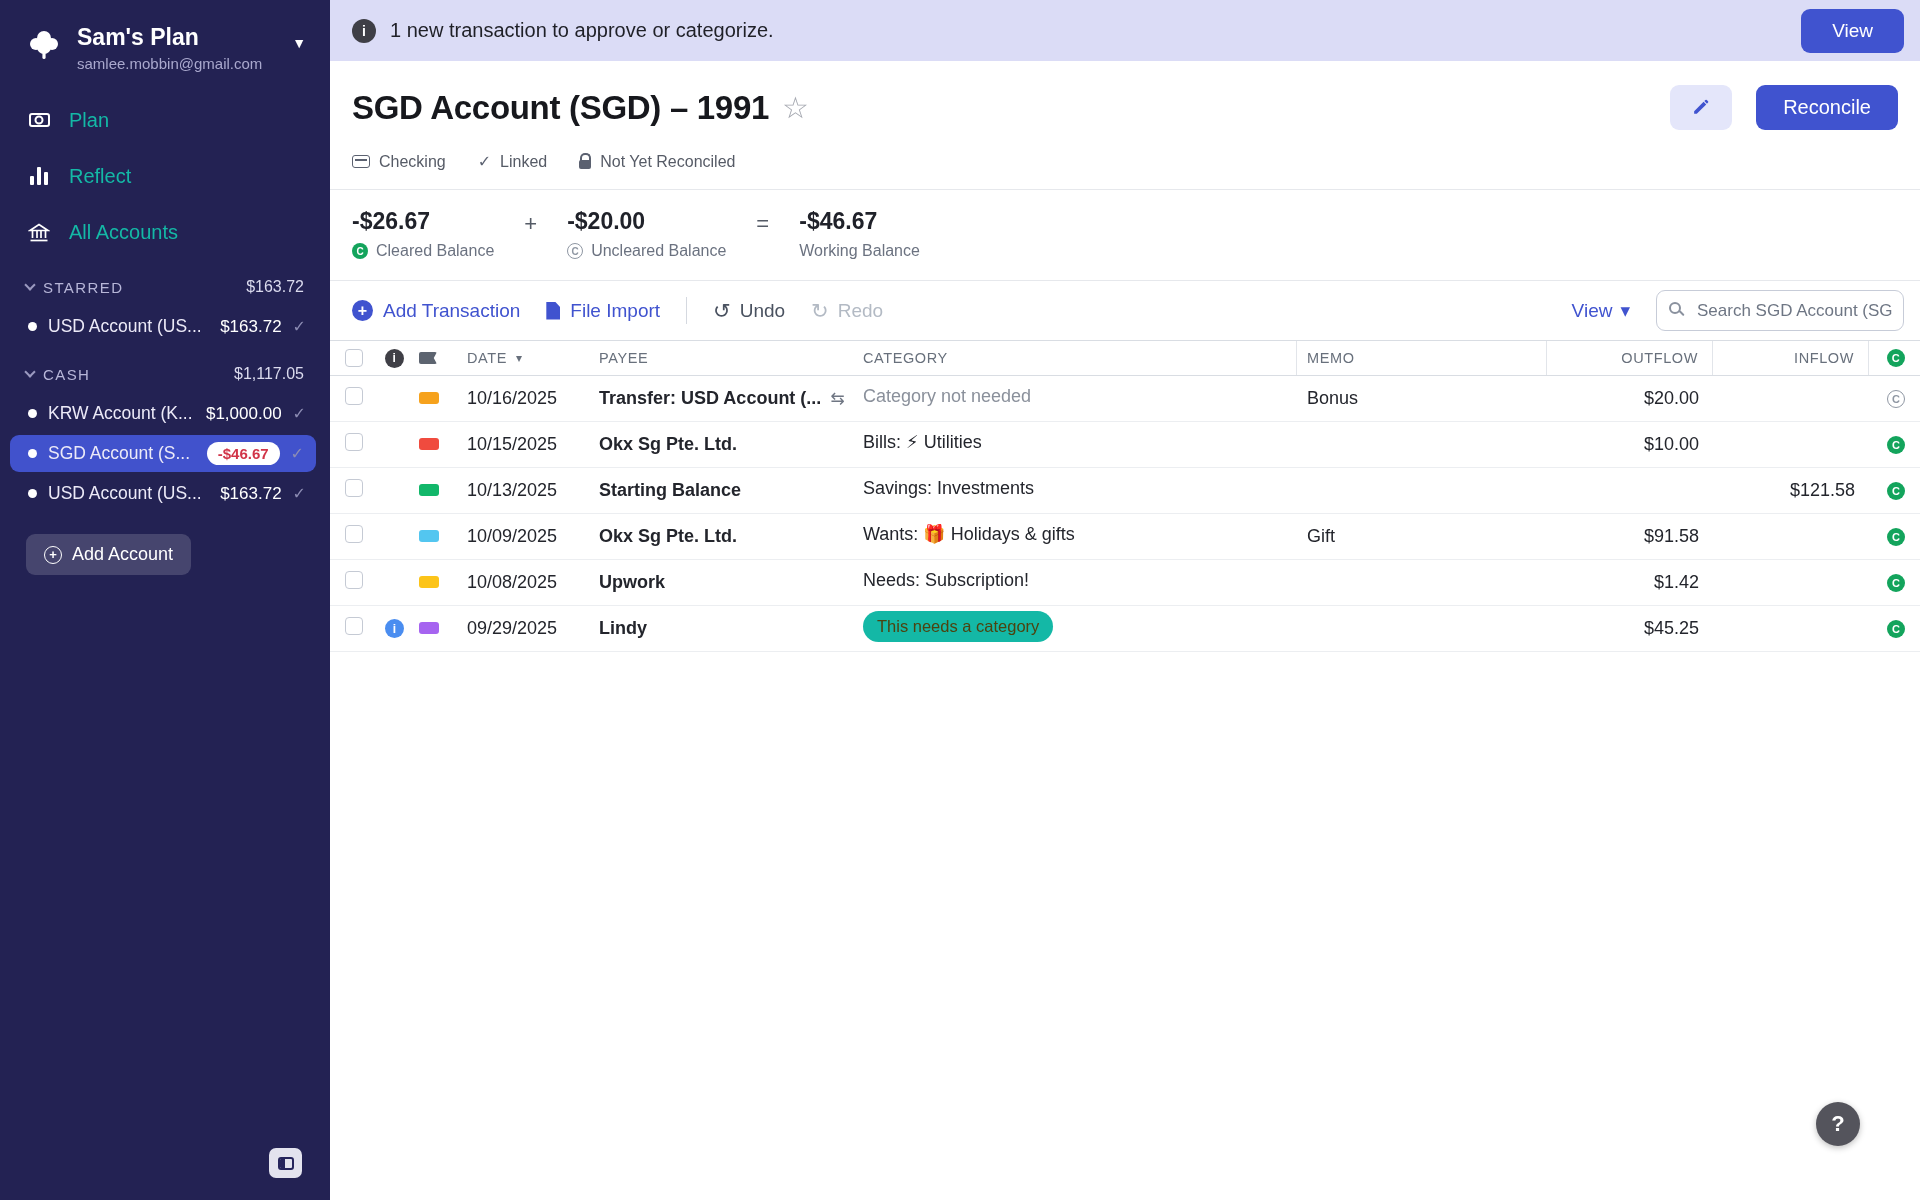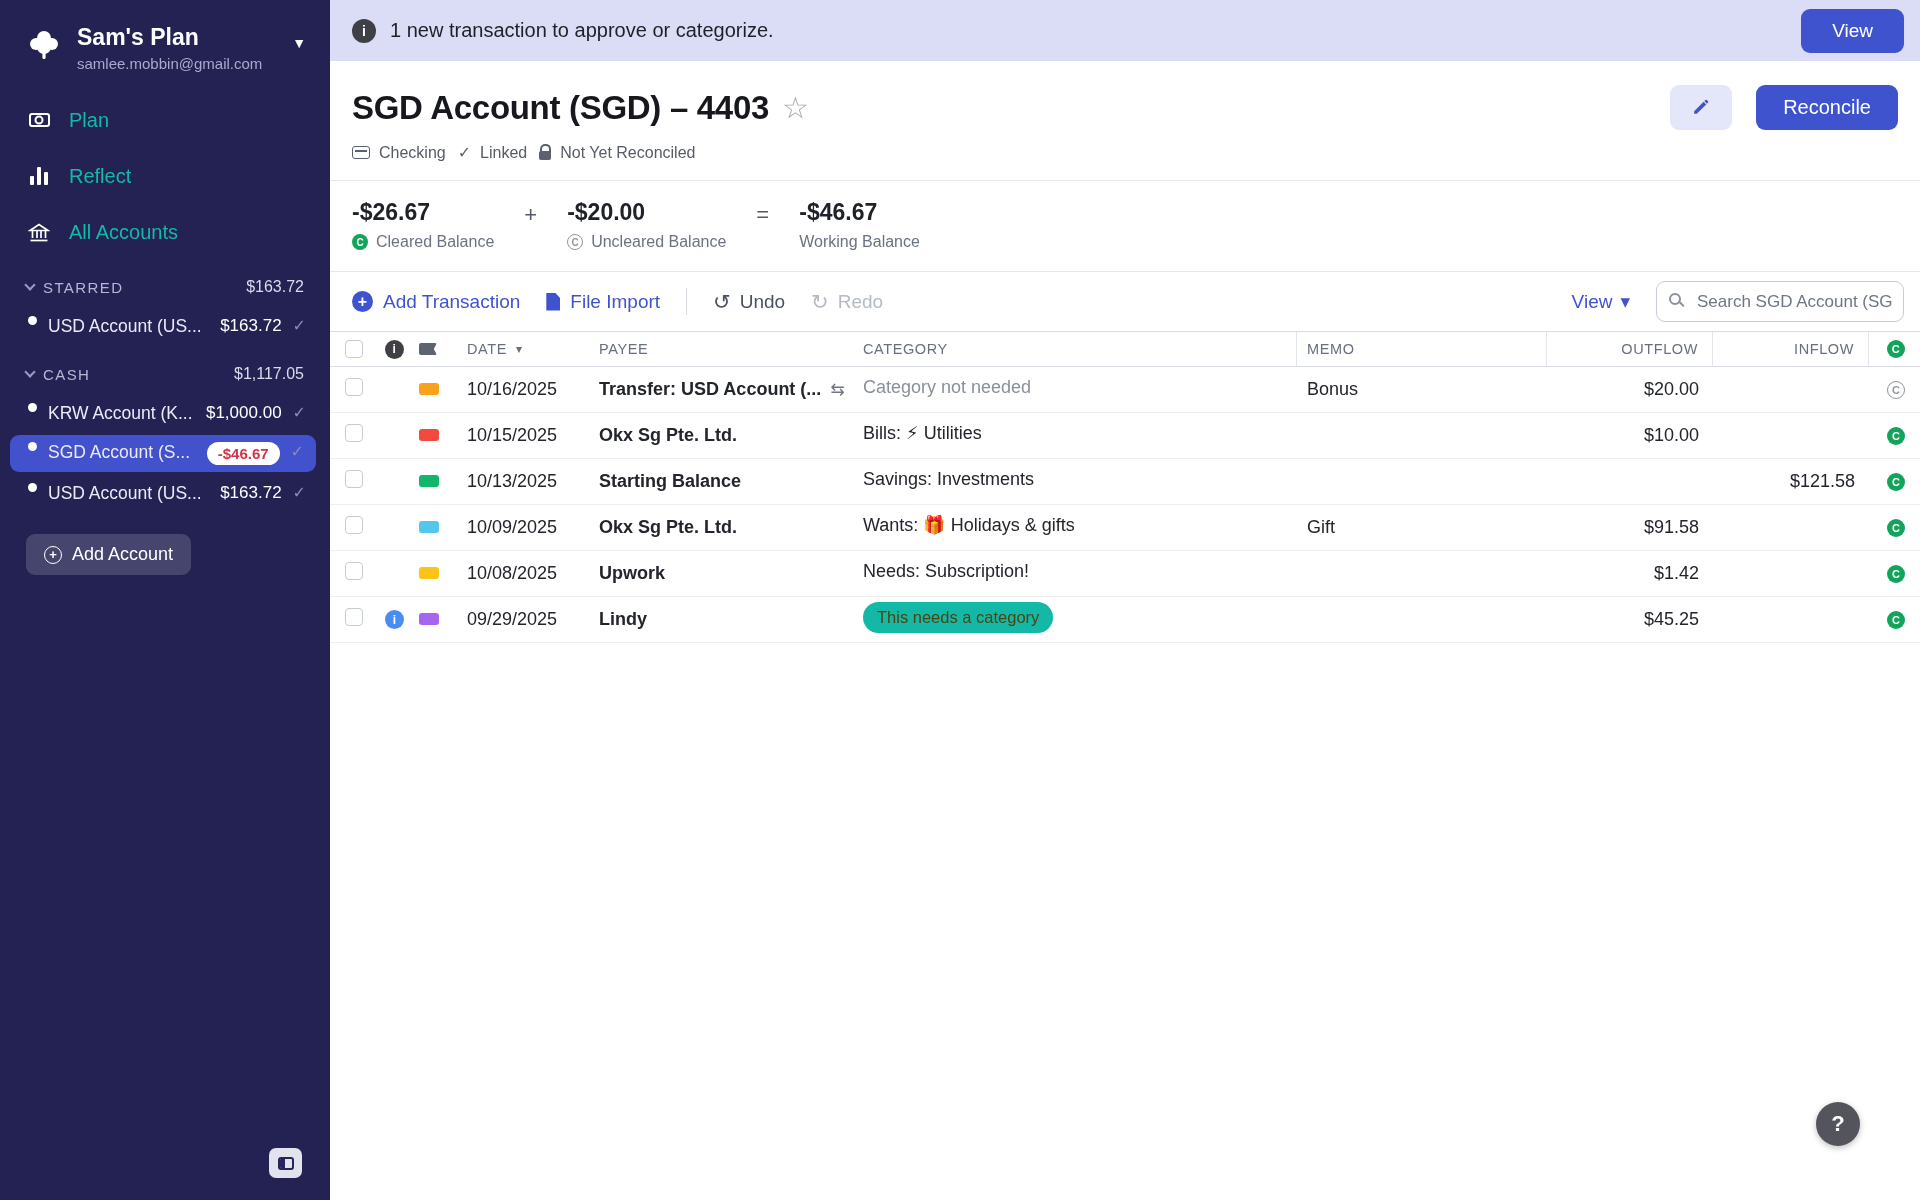--- a/index.html
+++ b/index.html
@@ -17,21 +17,21 @@
   .nav-item { display: flex; align-items: center; gap: 17px; height: 56px; padding: 0 26px; font-size: 20px; color: #14b8a6; cursor: pointer; }
   .nav-icon { width: 26px; display: flex; justify-content: center; align-items: center; }
   .cash-ic { width: 21px; height: 14px; border: 2px solid #fff; border-radius: 3px; position: relative; }
   .cash-ic::after { content: ""; position: absolute; width: 5px; height: 5px; border: 2px solid #fff; border-radius: 50%; left: 50%; top: 50%; transform: translate(-50%,-50%); }
   .bars-ic { display: inline-flex; gap: 3px; align-items: flex-end; height: 18px; }
   .bars-ic i { width: 4px; background: #fff; border-radius: 1px; display: block; }
   .bars-ic i:nth-child(1){height:9px} .bars-ic i:nth-child(2){height:18px} .bars-ic i:nth-child(3){height:13px}
   .group-header { display: flex; align-items: center; gap: 9px; padding: 18px 26px 10px 26px; color: #b7b6d8; font-size: 15px; letter-spacing: 1.4px; cursor: pointer; }
   .chev { width: 8px; height: 8px; border-right: 2px solid #9b9ac0; border-bottom: 2px solid #9b9ac0; transform: rotate(45deg); margin-top: -5px; flex: none; }
   .group-total { margin-left: auto; letter-spacing: 0; color: #dbdbee; font-size: 16px; }
-  .acct-row { display: flex; align-items: flex-start; gap: 11px; padding: 10px 24px 10px 28px; cursor: pointer; font-size: 17.5px; }
+  .acct-row { display: flex; align-items: center; gap: 11px; padding: 10px 24px 10px 28px; cursor: pointer; font-size: 17.5px; }
   .acct-row .dot { width: 9px; height: 9px; border-radius: 50%; background: #fff; flex: none; }
   .acct-name { flex: 1; min-width: 0; white-space: nowrap; overflow: hidden; color: #eceaf8; }
   .acct-balance { color: #fff; font-size: 17px; flex: none; }
   .acct-balance.neg { background: #fff; color: #d13448; font-weight: 700; font-size: 15px; padding: 3px 11px; border-radius: 12px; }
   .acct-check { color: #8d8db4; font-size: 16px; flex: none; }
   .acct-row.selected { background: #4152cc; border-radius: 9px; margin: 1px 14px 1px 10px; padding: 7px 12px 7px 18px; }
   .add-account-btn { display: inline-flex; align-items: center; gap: 10px; margin: 20px 0 0 26px; background: rgba(255,255,255,0.16); border: none; color: #fff; font-size: 18px; font-family: inherit; padding: 10px 18px; border-radius: 9px; cursor: pointer; }
   .plus-ring { width: 18px; height: 18px; border-radius: 50%; border: 1.6px solid #fff; display: flex; align-items: center; justify-content: center; font-size: 13px; font-weight: 700; line-height: 1; }
   .collapse-btn { position: absolute; right: 28px; bottom: 22px; width: 33px; height: 30px; background: #e3e3ee; border-radius: 7px; display: flex; align-items: center; justify-content: center; cursor: pointer; }
   .collapse-glyph { width: 16px; height: 13px; border: 2px solid #26255c; border-radius: 3px; position: relative; overflow: hidden; }
@@ -44,21 +44,21 @@
   .banner-text { font-size: 20px; color: #1f2027; }
   .banner-view { margin-left: auto; background: #4053cf; color: #fff; font-size: 19px; font-family: inherit; padding: 11px 31px; border-radius: 9px; border: none; cursor: pointer; }
 
   .header-block { padding: 24px 22px 18px 22px; border-bottom: 1px solid #e6e8ec; }
   .title-row { display: flex; align-items: center; }
   .page-title { font-size: 33px; font-weight: 700; color: #17181d; letter-spacing: -0.3px; }
   .star { font-size: 30px; color: #a5a8b0; margin-left: 13px; cursor: pointer; }
   .header-actions { margin-left: auto; display: flex; gap: 24px; }
   .edit-btn { width: 62px; height: 45px; background: #e4e6fa; border: none; border-radius: 9px; display: flex; align-items: center; justify-content: center; cursor: pointer; }
   .reconcile-btn { height: 45px; background: #4053cf; color: #fff; border: none; border-radius: 9px; font-size: 20px; font-family: inherit; padding: 0 27px; cursor: pointer; }
-  .badges { display: flex; gap: 12px; margin-top: 13px; align-items: center; }
+  .badges { display: flex; gap: 32px; margin-top: 22px; align-items: center; }
   .badge { display: flex; align-items: center; gap: 9px; font-size: 16px; color: #565b66; }
   .card-ic { width: 18px; height: 13px; border: 1.8px solid #5b6170; border-radius: 3px; position: relative; }
   .card-ic::after { content: ""; position: absolute; left: 2px; right: 2px; top: 3px; height: 1.8px; background: #5b6170; }
   .check-ic { color: #5b6170; font-size: 16px; }
   .lock-ic { width: 12px; height: 9px; background: #5b6170; border-radius: 2px; position: relative; margin-top: 6px; }
   .lock-ic::before { content: ""; position: absolute; width: 7px; height: 7px; border: 2px solid #5b6170; border-bottom: none; border-radius: 5px 5px 0 0; top: -7px; left: 0.5px; }
 
   .balance-block { display: flex; align-items: flex-start; gap: 30px; padding: 18px 22px 20px 22px; border-bottom: 1px solid #e6e8ec; }
   .bal .amt { font-size: 23px; font-weight: 700; color: #20222a; }
   .bal .lbl { display: flex; align-items: center; gap: 8px; margin-top: 7px; font-size: 16px; color: #6b7280; }
@@ -224,21 +224,21 @@
   <main class="main">
 
     <div class="banner">
       <span class="info-circle">i</span>
       <span class="banner-text">1 new transaction to approve or categorize.</span>
       <button class="banner-view">View</button>
     </div>
 
     <div class="header-block">
       <div class="title-row">
-        <span class="page-title">SGD Account (SGD) – 4403</span>
+        <span class="page-title">SGD Account (SGD) – 1991</span>
         <span class="star">☆</span>
         <div class="header-actions">
           <button class="edit-btn">
             <span>
               <svg width="21" height="21" viewBox="0 0 20 20" fill="#4053cf">
                 <path d="M3 14.5V17h2.5l9-9L12 5.5l-9 9zM16.2 6.3a1 1 0 000-1.4l-1.1-1.1a1 1 0 00-1.4 0l-1 1 2.5 2.5 1-1z"></path>
               </svg>
             </span>
           </button>
           <button class="reconcile-btn">Reconcile</button>

